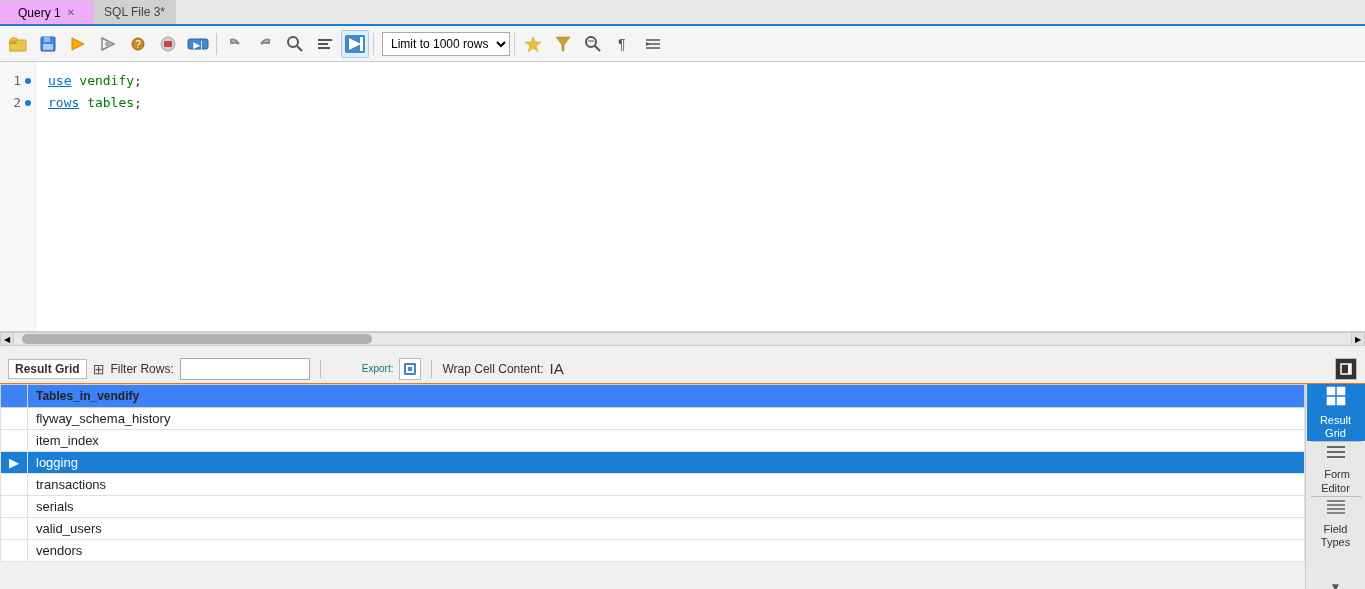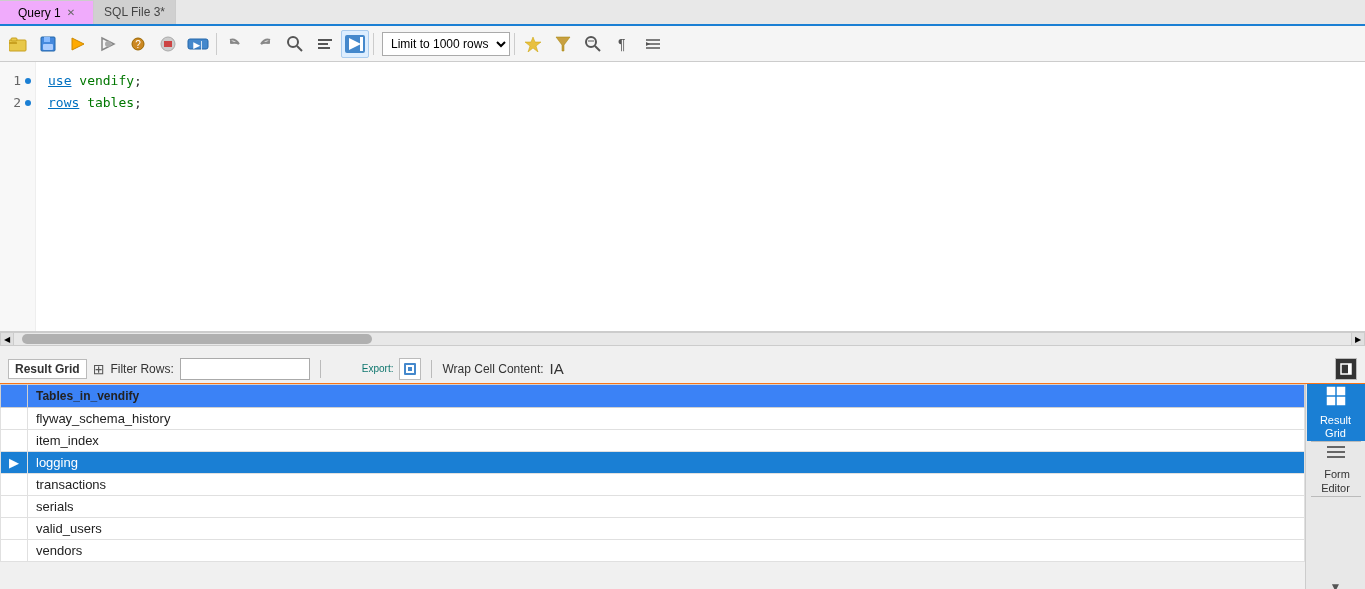--- a/index.html
+++ b/index.html
@@ -571,15 +571,26 @@
       <span class="right-panel-icon">
         <svg width="22" height="18" viewBox="0 0 22 18">
           <line x1="2" y1="4" x2="20" y2="4" stroke="#666" stroke-width="2"></line>
           <line x1="2" y1="9" x2="20" y2="9" stroke="#666" stroke-width="2"></line>
           <line x1="2" y1="14" x2="20" y2="14" stroke="#666" stroke-width="2"></line>
         </svg>
       </span>
       <span style="font-size:11px;color:#333;text-align:right;line-height:1.2;">Form<br>Editor</span>
     </div>
     <div class="right-panel-divider"></div>
+    <div class="right-panel-btn">
+      <span class="right-panel-icon">
+        <svg width="22" height="18" viewBox="0 0 22 18">
+          <line x1="2" y1="3" x2="20" y2="3" stroke="#666" stroke-width="1.5"></line>
+          <line x1="2" y1="7" x2="20" y2="7" stroke="#666" stroke-width="1.5"></line>
+          <line x1="2" y1="11" x2="20" y2="11" stroke="#666" stroke-width="1.5"></line>
+          <line x1="2" y1="15" x2="20" y2="15" stroke="#666" stroke-width="1.5"></line>
+        </svg>
+      </span>
+      <span style="font-size:11px;color:#333;text-align:center;line-height:1.2;">Field<br>Types</span>
+    </div>
     <div class="right-panel-arrow">▼</div>
   </div>
 </div>
 
 </body></html>

